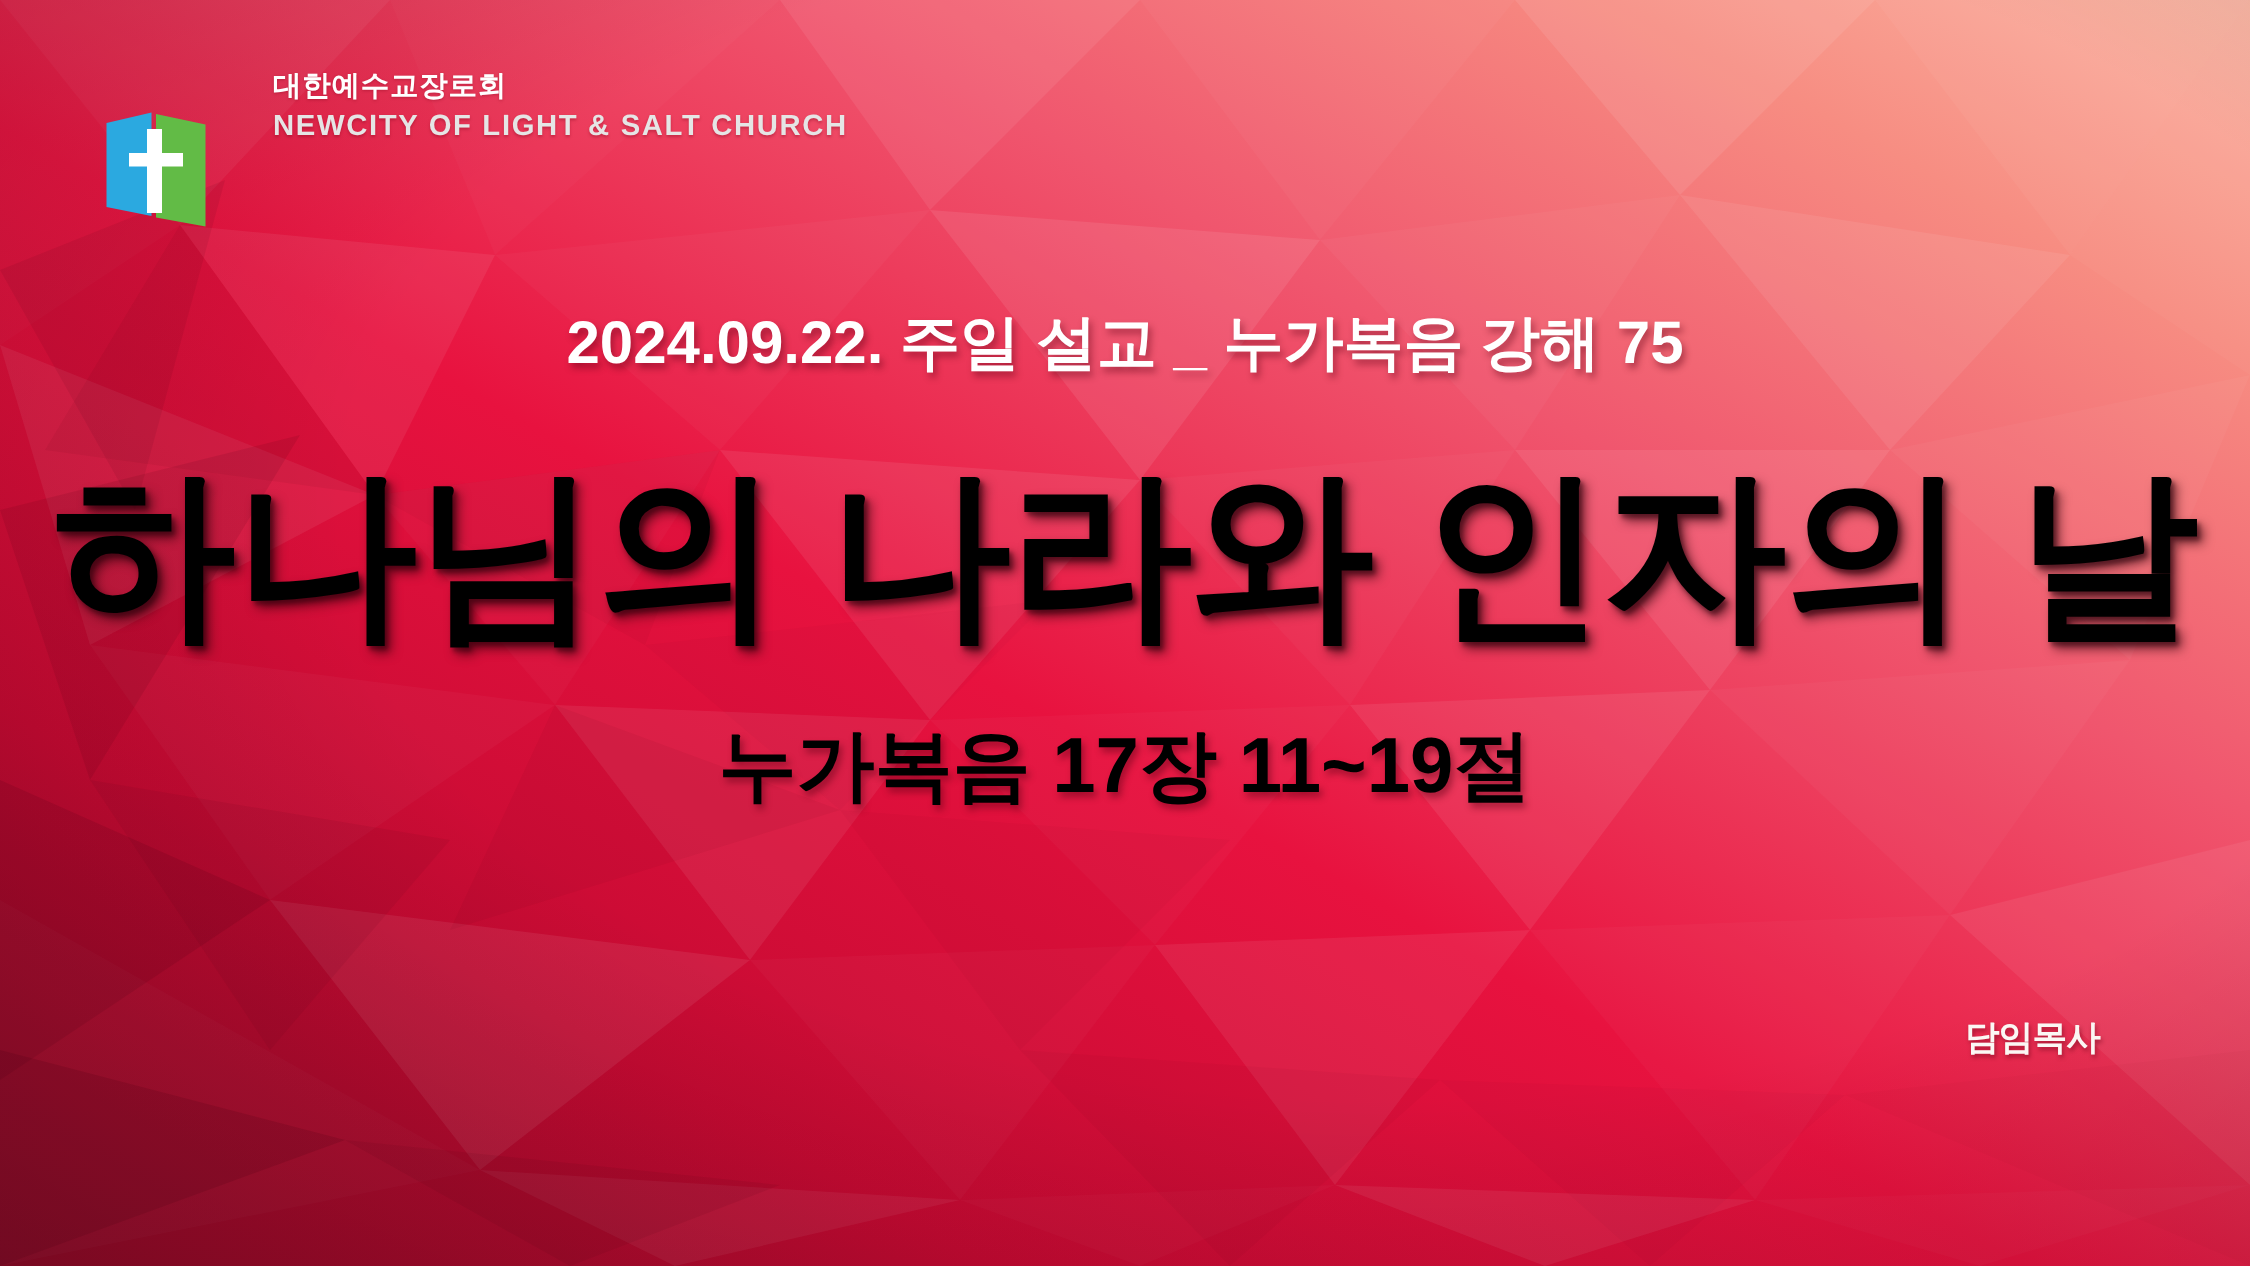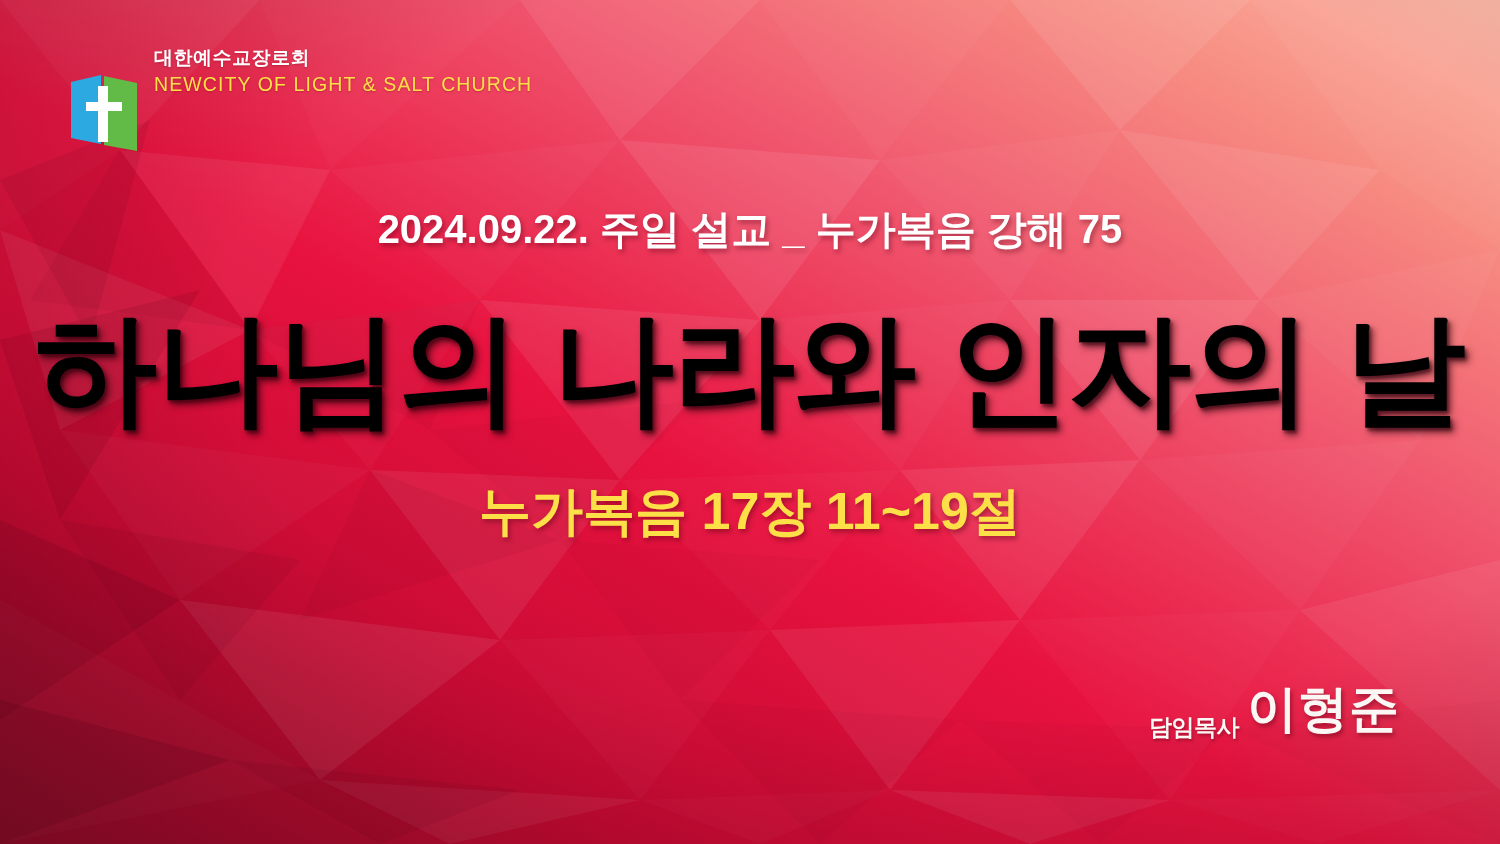--- a/index.html
+++ b/index.html
@@ -12,33 +12,33 @@
 
   
   #bg{ position:absolute; inset:0; width:1500px; height:844px; display:block; }
 
   
   .logo-lockup{
     position:absolute; left:68px; top:48px;
     display:flex; align-items:flex-start; gap:14px;
   }
   .logo-mark{ width:72px; height:82px; margin-top:24px; flex:0 0 auto; }
-  .logo-text{ display:flex; flex-direction:column; align-items:flex-start; }
+  .logo-text{ display:flex; flex-direction:column; align-items:flex-start;margin-left:28px; }
   .logo-denom{
     color:#ffffff; font-size:19px; font-weight:700; letter-spacing:.5px;
     line-height:1.1; margin-bottom:1px;
     text-shadow:0 1px 2px rgba(120,0,25,.35);
   }
   .logo-name{
     color:#ffffff; font-size:45px; font-weight:700; letter-spacing:-1px;
     line-height:1.0;
     text-shadow:0 2px 3px rgba(120,0,25,.30);
   }
   .logo-tagline{
-    color:#fde047; font-size:19.5px; font-weight:400; letter-spacing:1.1px;
+    color:#e5e5e5; font-size:19.5px; font-weight:700; letter-spacing:1.1px;
     line-height:1.1; margin-top:4px;
     text-shadow:0 1px 2px rgba(120,0,25,.35);
   }
 
   
   .center-block{
     position:absolute; left:0; right:0; top:206px;
     display:flex; flex-direction:column; align-items:center;
   }
   .sermon-meta{
@@ -49,21 +49,21 @@
   .sermon-title{
     margin-top:52px;
     color:#000000; font-size:122px; font-weight:700;
     letter-spacing:-1px; line-height:1.08; white-space:nowrap;
     text-shadow:
       4px 5px 7px rgba(40,0,10,.62),
       2px 3px 3px rgba(40,0,10,.45);
   }
   .sermon-scripture{
     margin-top:46px;
-    color:#fde047; font-size:52px; font-weight:700;
+    color:#000000; font-size:52px; font-weight:700;
     letter-spacing:0px; line-height:1.15; white-space:nowrap;
     text-shadow:2px 3px 5px rgba(90,0,20,.48);
   }
 
   
   .preacher{
     position:absolute; right:100px; top:676px;
     display:flex; align-items:flex-end; gap:8px;
   }
   .preacher-role{
@@ -181,16 +181,15 @@
   <div class="center-block">
     <div class="sermon-meta">2024.09.22. 주일 설교 _ 누가복음 강해 75</div>
 
     <div class="sermon-title">하나님의 나라와 인자의 날</div>
 
     <div class="sermon-scripture">누가복음 17장 11~19절</div>
   </div>
 
   <div class="preacher">
     <span class="preacher-role">담임목사</span>
-    <span class="preacher-name">이형준</span>
   </div>
 
 </div>
 
 </body></html>

